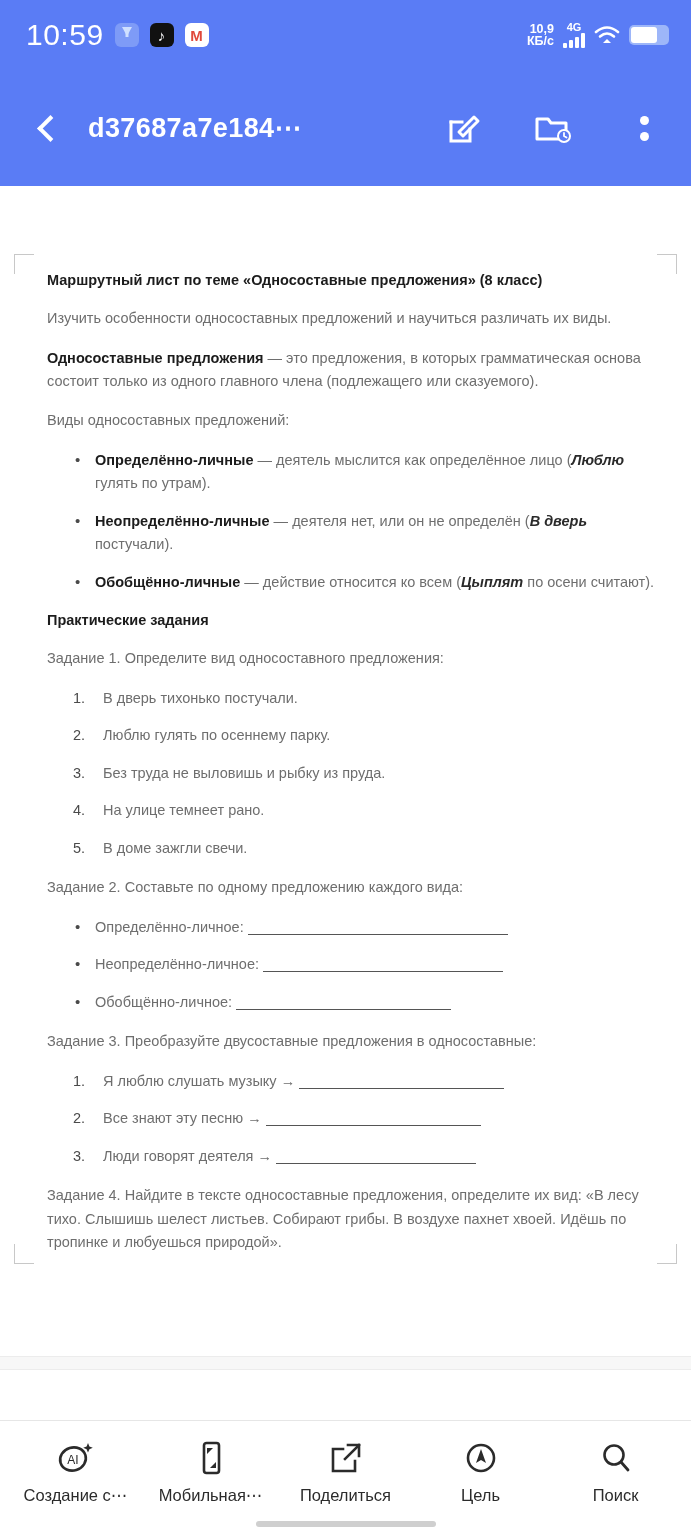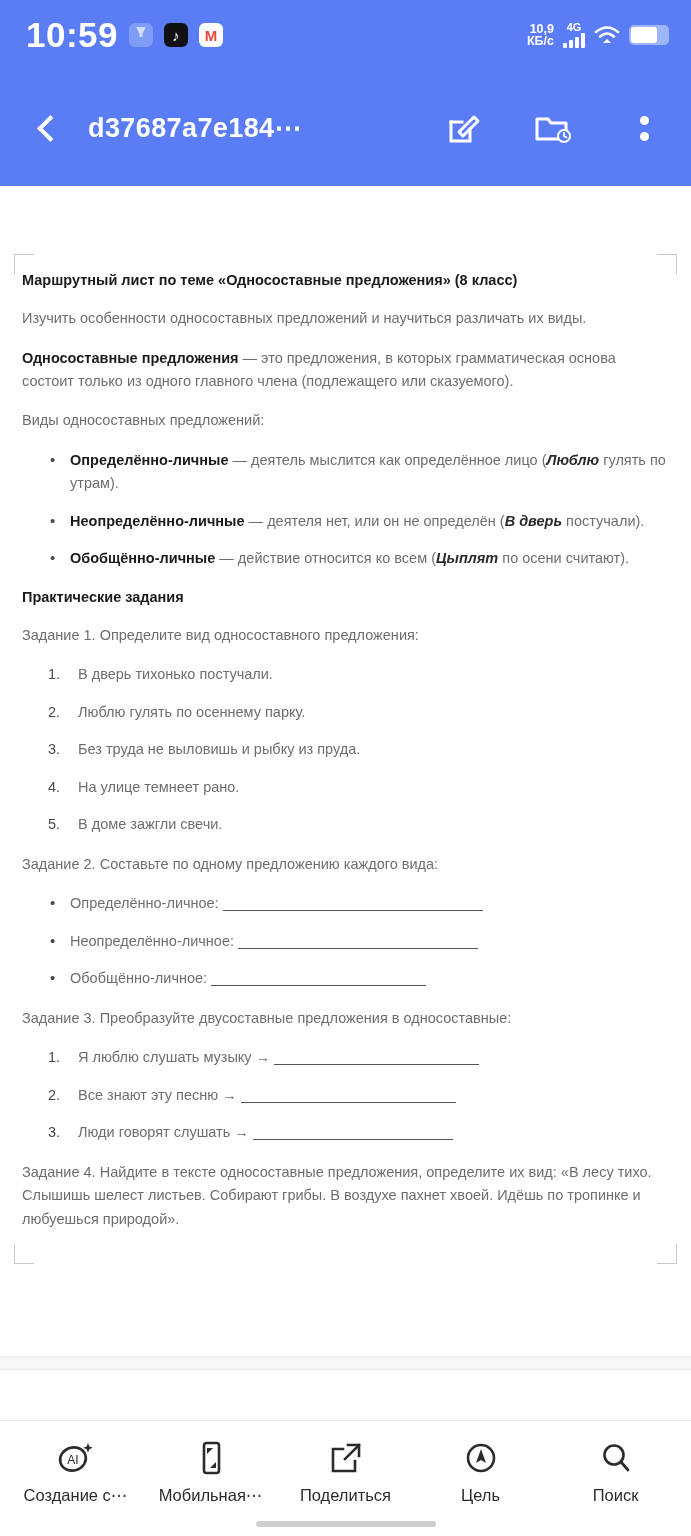--- a/index.html
+++ b/index.html
@@ -11,21 +11,21 @@
   }
   #app { position:relative; width:691px; height:1536px; background:#fff; }
 
   
   .statusbar {
     height:70px; background:#5a7cf5;
     display:flex; align-items:center; justify-content:space-between;
     padding:0 22px 0 26px;
   }
   .sb-left { display:flex; align-items:center; gap:11px; }
-  .sb-clock { color:#fff; font-size:35px; font-weight:700; letter-spacing:0.5px; }
+  .sb-clock { color:#fff; font-size:30px; font-weight:400; letter-spacing:0.5px; }
   .sb-appicon { width:24px; height:24px; border-radius:6px; display:block; }
   .ic-dl { background:#7e9bf7; position:relative; }
   .ic-dl::after {
     content:""; position:absolute; left:50%; top:4px; transform:translateX(-50%);
     width:0;height:0;border-left:5px solid transparent;border-right:5px solid transparent;
     border-top:9px solid #cfe0ff;
   }
   .ic-dl::before {
     content:""; position:absolute; left:50%; top:5px; transform:translateX(-50%);
     width:3px; height:9px; background:#cfe0ff;
@@ -86,21 +86,21 @@
   .page {
     position:relative; background:#fff; padding:0 22px;
     height:1170px;
   }
   .cmark { position:absolute; width:20px; height:20px; }
   .cmark.tl { left:14px; top:68px; border-left:1.5px solid #c8c8c8; border-top:1.5px solid #c8c8c8; }
   .cmark.tr { right:14px; top:68px; border-right:1.5px solid #c8c8c8; border-top:1.5px solid #c8c8c8; }
   .cmark.bl { left:14px; bottom:92px; border-left:1.5px solid #c8c8c8; border-bottom:1.5px solid #c8c8c8; }
   .cmark.br { right:14px; bottom:92px; border-right:1.5px solid #c8c8c8; border-bottom:1.5px solid #c8c8c8; }
 
-  .body-wrap { padding-top:84px; }
+  .body-wrap { padding-top:84px;margin-left:25px; }
 
   .h-line { font-size:14.5px; font-weight:700; color:#1c1c1c; line-height:1.45; margin-bottom:16px; }
   .p-line { font-size:14.5px; color:#6e6e6e; line-height:1.62; margin-bottom:16px; }
   .p-line b { color:#1c1c1c; font-weight:700; }
 
   ul.bul, ol.num { margin:0 0 16px 0; padding:0; list-style:none; }
   ul.bul > li {
     position:relative; padding-left:48px; font-size:14.5px; color:#6e6e6e;
     line-height:1.62; margin-bottom:14px;
   }
@@ -241,21 +241,21 @@
         <ul class="bul">
           <li><span>Определённо-личное:</span> <span class="blank b-lg"></span></li>
           <li><span>Неопределённо-личное:</span> <span class="blank b-md"></span></li>
           <li><span>Обобщённо-личное:</span> <span class="blank b-sm"></span></li>
         </ul>
 
         <div class="p-line">Задание 3. Преобразуйте двусоставные предложения в односоставные:</div>
         <ol class="num">
           <li><span class="n">1.</span><span>Я люблю слушать музыку →</span> <span class="blank b-ar1"></span></li>
           <li><span class="n">2.</span><span>Все знают эту песню →</span> <span class="blank b-ar2"></span></li>
-          <li><span class="n">3.</span><span>Люди говорят слушать →</span> <span class="blank b-ar3"></span></li>
+          <li><span class="n">3.</span><span>Люди говорят деятеля →</span> <span class="blank b-ar3"></span></li>
         </ol>
 
         <div class="p-line"><span>Задание 4. Найдите в тексте односоставные предложения, определите их вид:</span> <span>«В лесу тихо. Слышишь шелест листьев. Собирают грибы. В воздухе пахнет хвоей. Идёшь по тропинке и любуешься природой».</span></div>
 
       </div>
     </div>
 
     <div class="pagegap"></div>
     <div class="page2"></div>
   </div>

